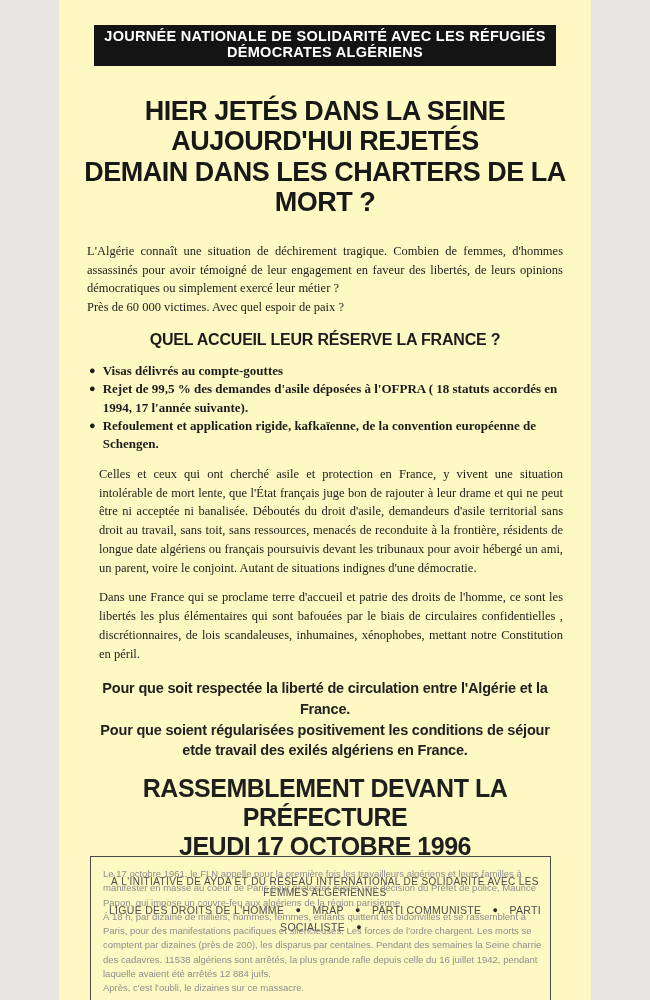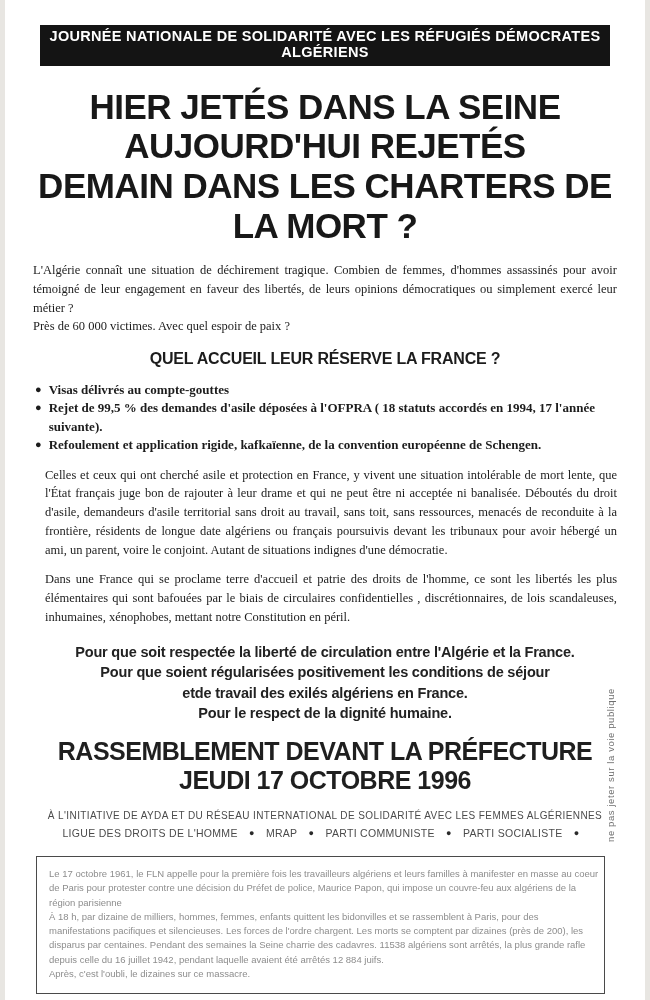--- a/index.html
+++ b/index.html
@@ -1,51 +1,51 @@
 <!DOCTYPE html>
 <html><head>
 <meta charset="utf-8">
 <style>
   html,body{margin:0;padding:0;background:#e8e6e2;}
   .page{
     position:relative;
-    width:640px;height:1000px;
+    width:532px;height:1000px;
     margin:0 auto;
-    background:#ffffff;
+    background:#fef9c3;
     overflow:hidden;
     font-family:"Liberation Serif","DejaVu Serif",serif;
     color:#1c1c1c;
   }
   
   .banner{
     margin:25px 35px 0 35px;
     background:#141414;
     color:#fff;
     text-align:center;
     font-family:"Liberation Sans","DejaVu Sans",sans-serif;
     font-weight:700;
     font-stretch:condensed;
     font-size:14.5px;
     letter-spacing:.3px;
     padding:4px 2px 5px 2px;
     line-height:1.1;
   }
   
   .headline{
-    margin:21px 20px 0 20px;
-    text-align:center;
-    font-family:"Liberation Sans","DejaVu Sans",sans-serif;
-    font-weight:700;
-    font-stretch:condensed;
-    font-size:35px;
+    margin:30px 20px 0 20px;
+    text-align:center;
+    font-family:"Liberation Sans","DejaVu Sans",sans-serif;
+    font-weight:700;
+    font-stretch:condensed;
+    font-size:27px;
     line-height:1.13;
     letter-spacing:-.5px;
     color:#181818;
   }
-  .intro{ margin:16px 28px 0 28px; font-size:12.5px; line-height:1.5; text-align:justify;}
+  .intro{ margin:24px 28px 0 28px; font-size:12.5px; line-height:1.5; text-align:justify;}
   .intro .no-justify{text-align:left;}
   .subhead{
     margin:13px 20px 0 20px;
     text-align:center;
     font-family:"Liberation Sans","DejaVu Sans",sans-serif;
     font-weight:700;
     font-stretch:condensed;
     font-size:16px;
     line-height:1.3;
     letter-spacing:-.2px;
@@ -158,21 +158,20 @@
   </div>
 
   <div class="bodytext">Celles et ceux qui ont cherché asile et protection en France, y vivent une situation intolérable de mort lente, que l'État français juge bon de rajouter à leur drame et qui ne peut être ni acceptée ni banalisée. Déboutés du droit d'asile, demandeurs d'asile territorial sans droit au travail, sans toit, sans ressources, menacés de reconduite à la frontière, résidents de longue date algériens ou français poursuivis devant les tribunaux pour avoir hébergé un ami, un parent, voire le conjoint. Autant de situations indignes d'une démocratie.</div>
 
   <div class="bodytext">Dans une France qui se proclame terre d'accueil et patrie des droits de l'homme, ce sont les libertés les plus élémentaires qui sont bafouées par le biais de circulaires confidentielles , discrétionnaires, de lois scandaleuses, inhumaines, xénophobes, mettant notre Constitution en péril.</div>
 
   <div class="demands">
     <div>Pour que soit respectée la liberté de circulation entre l'Algérie et la France.</div>
     <div>Pour que soient régularisées positivement les conditions de séjour</div>
     <div>etde travail des exilés algériens en France.</div>
-    <div>Pour le respect de la dignité humaine.</div>
   </div>
 
   <div class="rally">
     <div>RASSEMBLEMENT DEVANT LA PRÉFECTURE</div>
     <div>JEUDI 17 OCTOBRE 1996</div>
   </div>
 
   <div class="initiative">À L'INITIATIVE DE AYDA ET DU  RÉSEAU INTERNATIONAL DE SOLIDARITÉ AVEC LES FEMMES ALGÉRIENNES</div>
 
   <div class="support">

